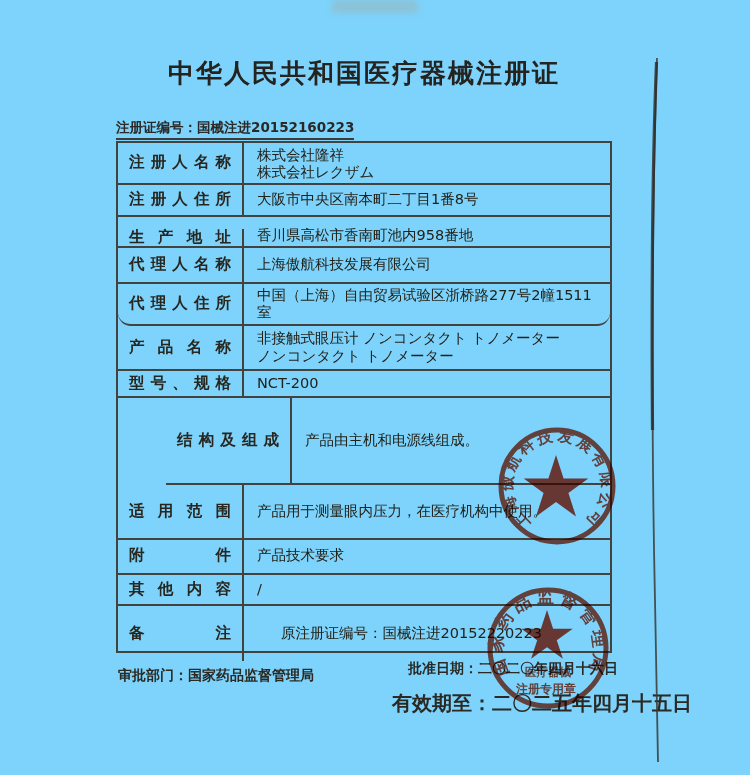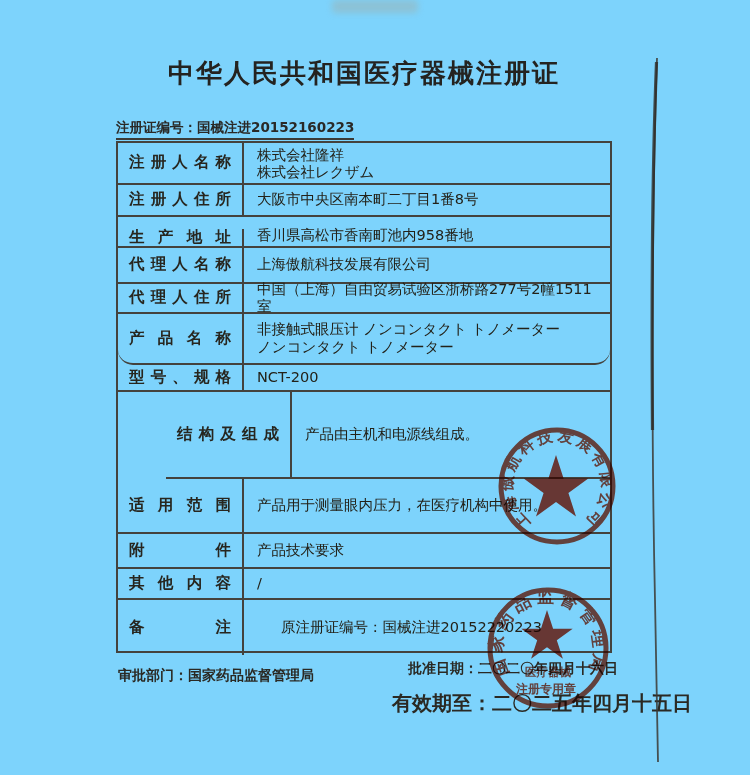--- a/index.html
+++ b/index.html
@@ -128,30 +128,30 @@
 
     <div class="t-row" style="height:36px;">
       <div class="t-label">
           <span class="t-label-inner">代理人名称</span>
         </div>
       <div class="t-value">
           <span>上海傲航科技发展有限公司</span>
         </div>
     </div>
 
-    <div class="t-row" style="height:30px;">
+    <div class="t-row" style="height:42px;border-radius:13px;">
       <div class="t-label">
           <span class="t-label-inner">代理人住所</span>
         </div>
       <div class="t-value">
           <span>中国（上海）自由贸易试验区浙桥路277号2幢1511室</span>
         </div>
     </div>
 
-    <div class="t-row" style="height:51px;border-radius:15px;">
+    <div class="t-row" style="height:45px;">
       <div class="t-label">
           <span class="t-label-inner">产品名称</span>
         </div>
       <div class="t-value">
         <span>非接触式眼压计 ノンコンタクト トノメーター</span>
         <span>ノンコンタクト トノメーター</span>
       </div>
     </div>
 
     <div class="t-row" style="height:27px;">
@@ -174,21 +174,21 @@
 
     <div class="t-row" style="height:55px;">
       <div class="t-label">
           <span class="t-label-inner">适用范围</span>
         </div>
       <div class="t-value">
           <span>产品用于测量眼内压力，在医疗机构中使用。</span>
         </div>
     </div>
 
-    <div class="t-row" style="height:35px;">
+    <div class="t-row" style="height:35px;font-family:Liberation Mono, monospace;">
       <div class="t-label">
           <span class="t-label-inner">附件</span>
         </div>
       <div class="t-value">
           <span>产品技术要求</span>
         </div>
     </div>
 
     <div class="t-row" style="height:31px;">
       <div class="t-label">

